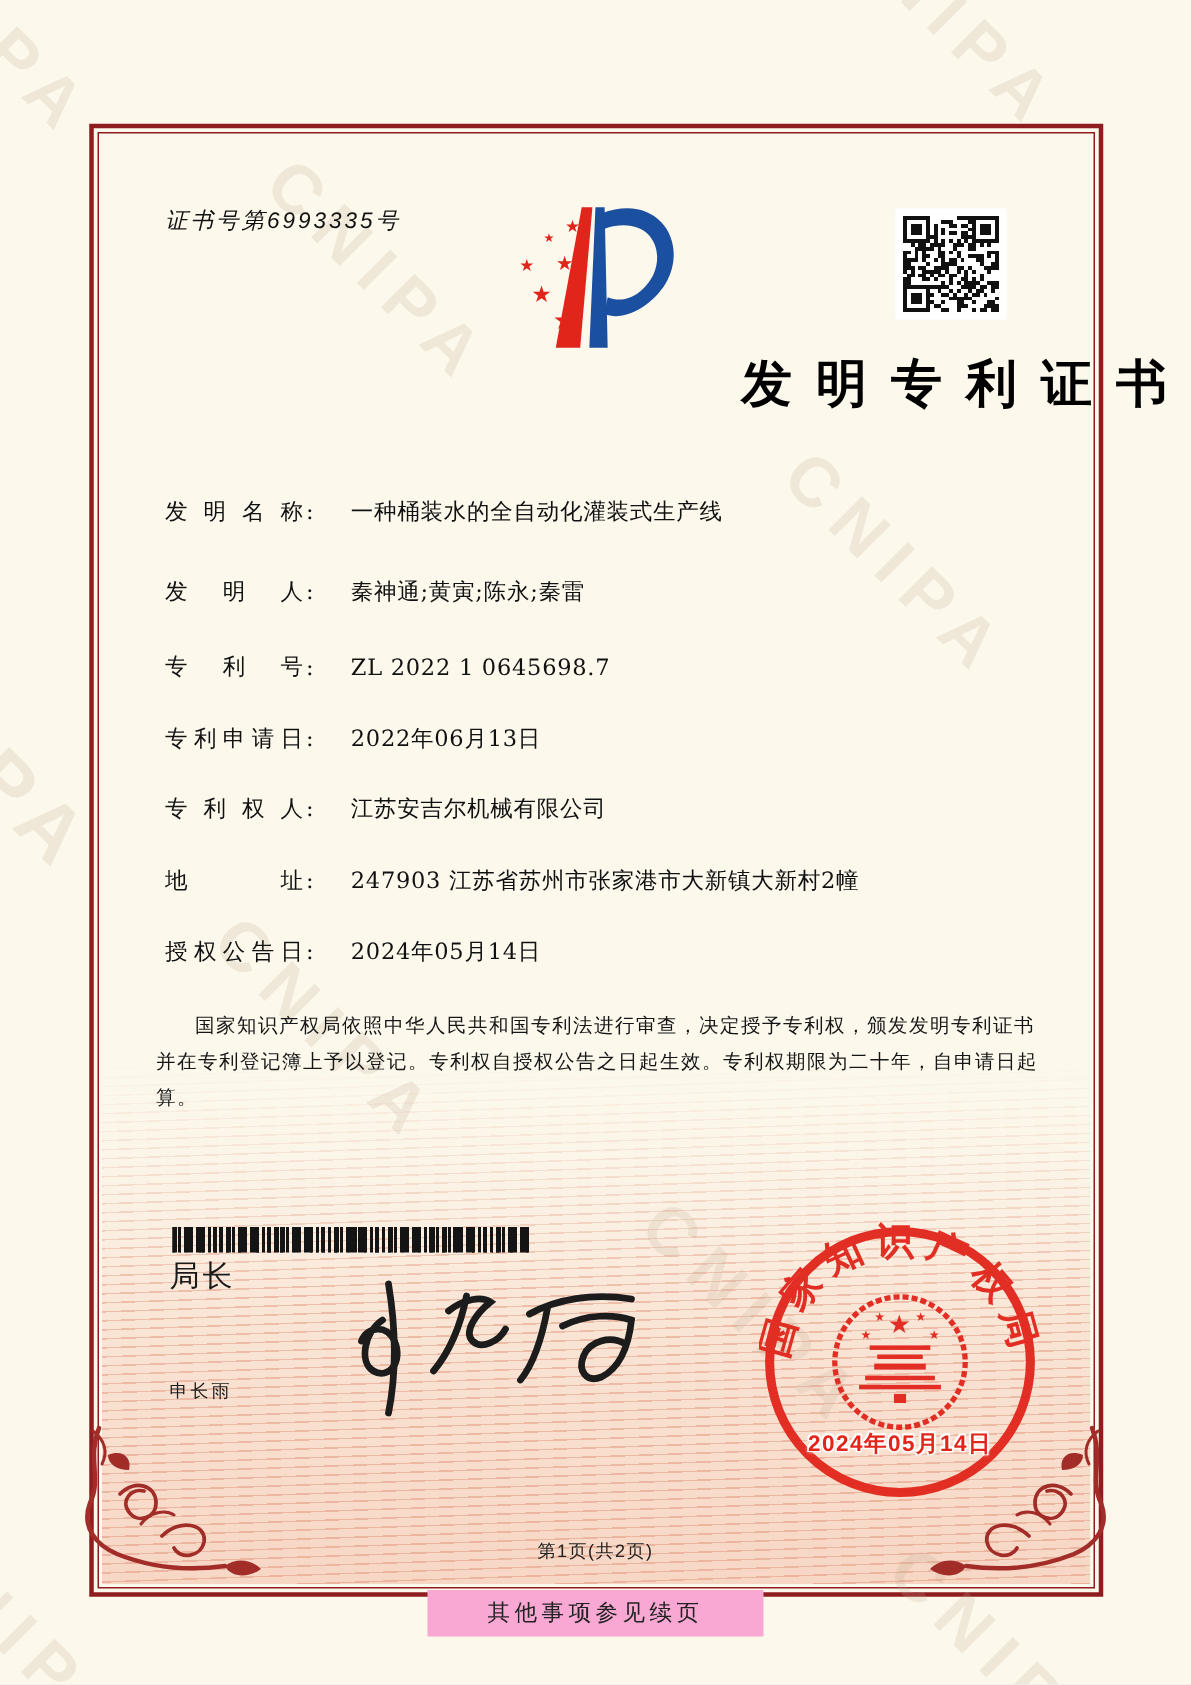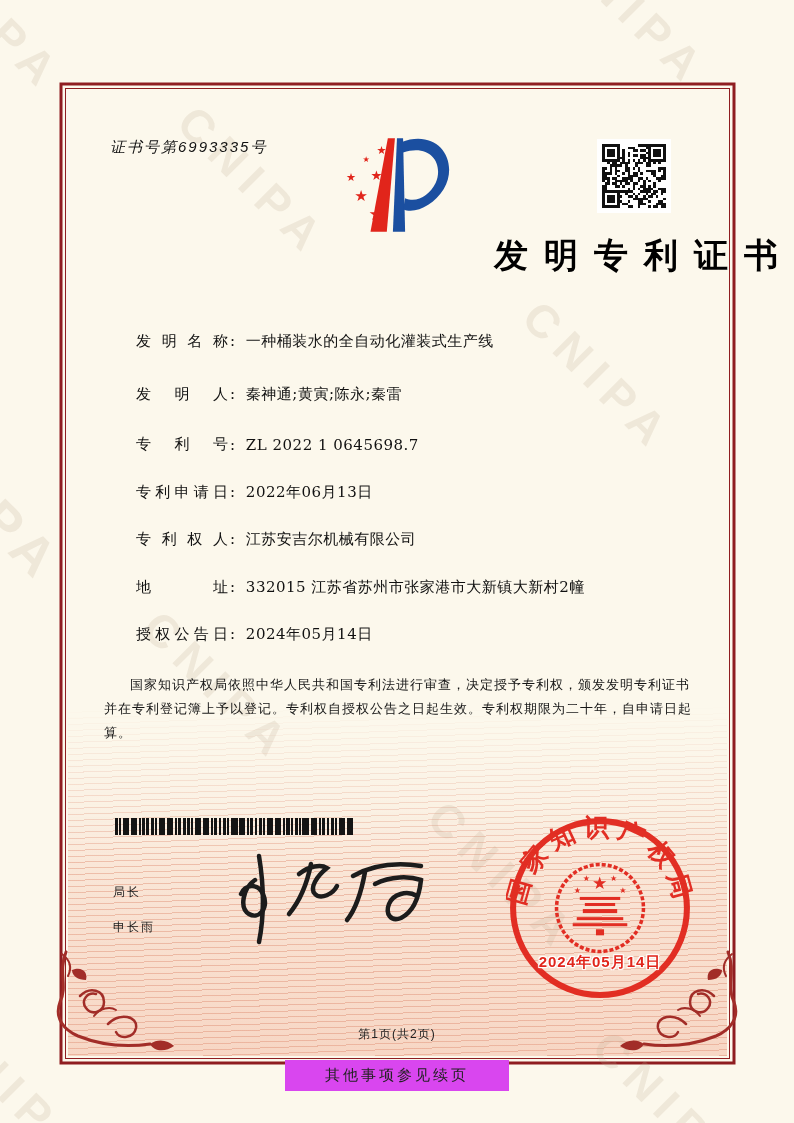--- a/index.html
+++ b/index.html
@@ -36,52 +36,52 @@
   .qr{position:absolute;left:597px;top:139px;width:74px;height:74px;background:#fff;padding:5px;box-sizing:border-box;z-index:3;}
   .qr svg{width:100%;height:100%;display:block;}
   .title{
     position:absolute;left:0;right:0;top:233px;z-index:3;text-align:right;
     font-size:34px;font-weight:bold;letter-spacing:16px;text-indent:16px;color:#000;
   }
   
   .fields{position:absolute;left:110px;top:332px;width:580px;z-index:3;font-size:15px;
           font-family:"DejaVu Serif","Liberation Serif",serif;color:#111;}
   .frow{position:absolute;left:0;white-space:nowrap;}
-  .flabel{display:inline-block;width:92px;text-align:justify;text-align-last:justify;vertical-align:bottom;margin-left:26px;}
+  .flabel{display:inline-block;width:92px;text-align:justify;text-align-last:justify;vertical-align:bottom;}
   .colon{display:inline-block;margin-left:2px;}
-  .fvalue{margin-left:6px;letter-spacing:0.5px;}
+  .fvalue{margin-left:20px;letter-spacing:0.5px;}
   .pair2{position:absolute;left:288px;top:0;white-space:nowrap;}
   
   .body-text{
     position:absolute;left:88px;top:657px;width:624px;z-index:3;
     font-family:"DejaVu Serif","Liberation Serif",serif;
     font-size:13px;line-height:24px;color:#161616;letter-spacing:1px;
   }
   .body-text p{margin:16px;text-indent:2em;}
   
   .barcode{
     position:absolute;left:115px;top:818px;width:238px;height:17px;z-index:3;
     background-image:
       repeating-linear-gradient(90deg,#141414 0 2px,transparent 2px 4px),
       repeating-linear-gradient(90deg,#141414 0 3px,transparent 3px 9px),
       repeating-linear-gradient(90deg,transparent 0 5px,#141414 5px 6px,transparent 6px 13px);
   }
-  .director-label{position:absolute;left:113px;top:884px;z-index:3;font-size:12px;letter-spacing:2px;}
+  .director-label{position:absolute;left:113px;top:837px;z-index:3;font-size:20px;letter-spacing:2px;}
   .director-name{position:absolute;left:113px;top:919px;z-index:3;font-size:12px;letter-spacing:2px;}
   .signature{position:absolute;left:225px;top:850px;width:215px;height:95px;z-index:3;}
   .seal{position:absolute;left:506px;top:810px;width:188px;height:188px;z-index:4;opacity:0.95;}
   .seal-date{
     position:absolute;left:505px;top:953px;width:190px;z-index:5;text-align:center;
     font-size:15px;font-weight:bold;color:#e1251b;letter-spacing:1px;
     text-shadow:0 0 3px #fff,0 0 3px #fff,1px 1px 0 #fff,-1px -1px 0 #fff,1px -1px 0 #fff,-1px 1px 0 #fff;
   }
   .page-num{position:absolute;left:0;right:0;top:1026px;z-index:3;text-align:center;font-size:12px;color:#222;letter-spacing:1px;}
   .continuation{
     position:absolute;left:50%;top:1060px;transform:translateX(-50%);z-index:6;
-    background:#d946ef;padding:6px 40px;font-size:15px;letter-spacing:3px;color:#222;
+    background:#f9a8d4;padding:6px 40px;font-size:15px;letter-spacing:3px;color:#222;
     font-family:"DejaVu Serif","Liberation Serif",serif;
   }
   .flourish{position:absolute;width:132px;height:112px;z-index:5;}
   .flourish.left{left:50px;top:950px;}
   .flourish.right{left:612px;top:950px;transform:scaleX(-1);}
 </style>
 </head>
 <body>
 
 <div class="page">
@@ -460,21 +460,21 @@
     <div class="frow" style="top:151px">
       <span class="flabel">专利申请日</span><span class="colon">:</span>
       <span class="fvalue">2022年06月13日</span>
     </div>
     <div class="frow" style="top:198px">
       <span class="flabel">专利权人</span><span class="colon">:</span>
       <span class="fvalue">江苏安吉尔机械有限公司</span>
     </div>
     <div class="frow" style="top:246px">
       <span class="flabel">地址</span><span class="colon">:</span>
-      <span class="fvalue">332015 江苏省苏州市张家港市大新镇大新村2幢</span>
+      <span class="fvalue">247903 江苏省苏州市张家港市大新镇大新村2幢</span>
     </div>
     <div class="frow" style="top:293px;width:580px">
       <span>
         <span class="flabel">授权公告日</span><span class="colon">:</span>
         <span class="fvalue">2024年05月14日</span>
       </span>
     </div>
   </div>
 
   <div class="body-text">

